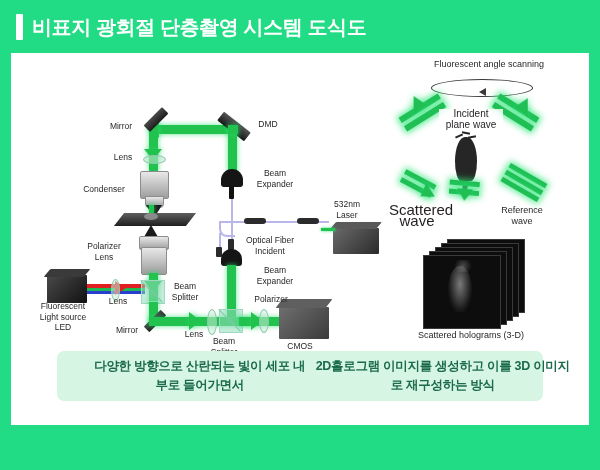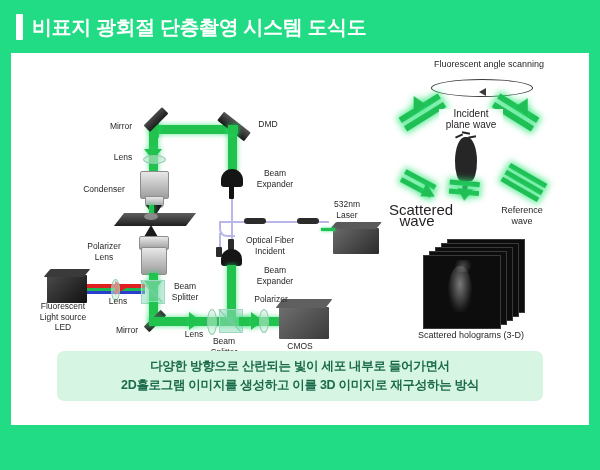--- a/index.html
+++ b/index.html
@@ -29,21 +29,21 @@
   .blk{position:absolute;background:#2b2b2b;border-radius:1px;}
   .gray{position:absolute;background:linear-gradient(180deg,#e8e8e8,#9d9d9d);border:1px solid #8d8d8d;border-radius:2px;}
   .bs{position:absolute;background:rgba(150,220,190,.55);border:1px solid #9fd9c4;}
   .arrowhead{position:absolute;width:0;height:0;}
   
   #rightpanel{position:absolute;left:372px;top:0;width:206px;height:290px;}
   .wave{position:absolute;}
   .holo{position:absolute;background:#0d0d0d;border:1px solid #3a3a3a;}
   
   #caption-box{position:absolute;left:46px;top:298px;width:486px;height:50px;background:#d6f5e3;border-radius:7px;}
-  #caption-text{position:absolute;left:0;top:0;width:486px;height:50px;display:flex;flex-direction:column;align-items:center;justify-content:center;font-size:12.5px;font-weight:bold;color:#1b6b4a;line-height:19px;letter-spacing:-0.3px;text-align:center;white-space:pre-line;}
+  #caption-text{position:absolute;left:0;top:0;width:486px;height:50px;display:flex;align-items:center;justify-content:center;font-size:12.5px;font-weight:bold;color:#1b6b4a;line-height:19px;letter-spacing:-0.3px;text-align:center;white-space:pre-line;padding-left:32px;}
   
   #footer{position:absolute;left:0;top:425px;width:600px;height:45px;}
 </style>
 </head>
 <body>
 
 <div id="header">
   <div id="title-accent"></div>
   <div id="page-title">비표지 광회절 단층촬영 시스템 도식도</div>
 </div>

